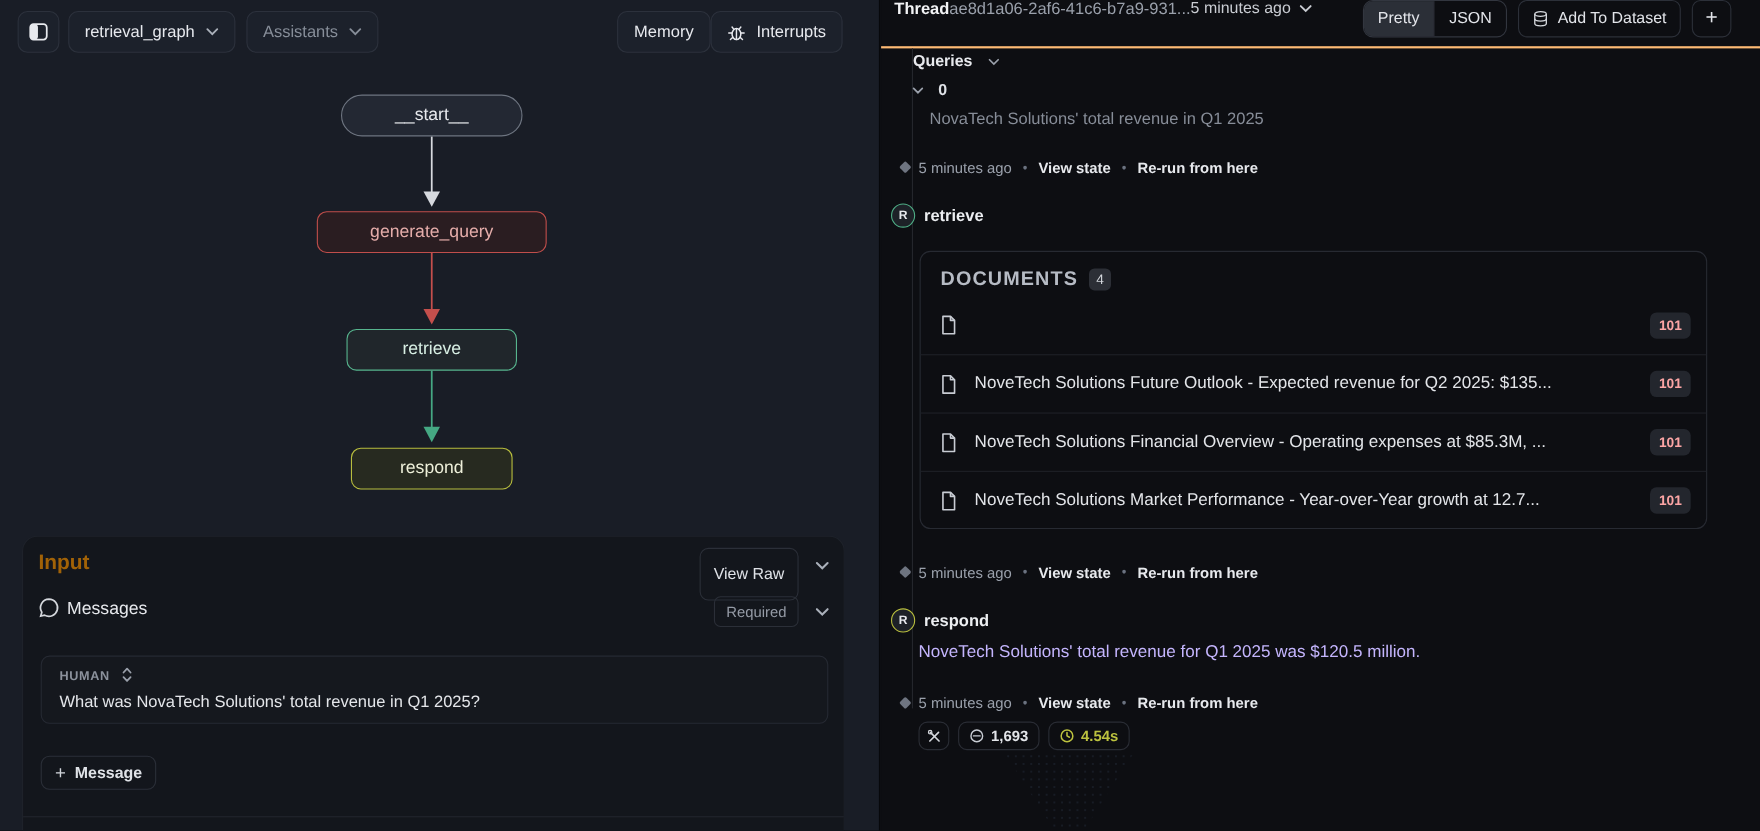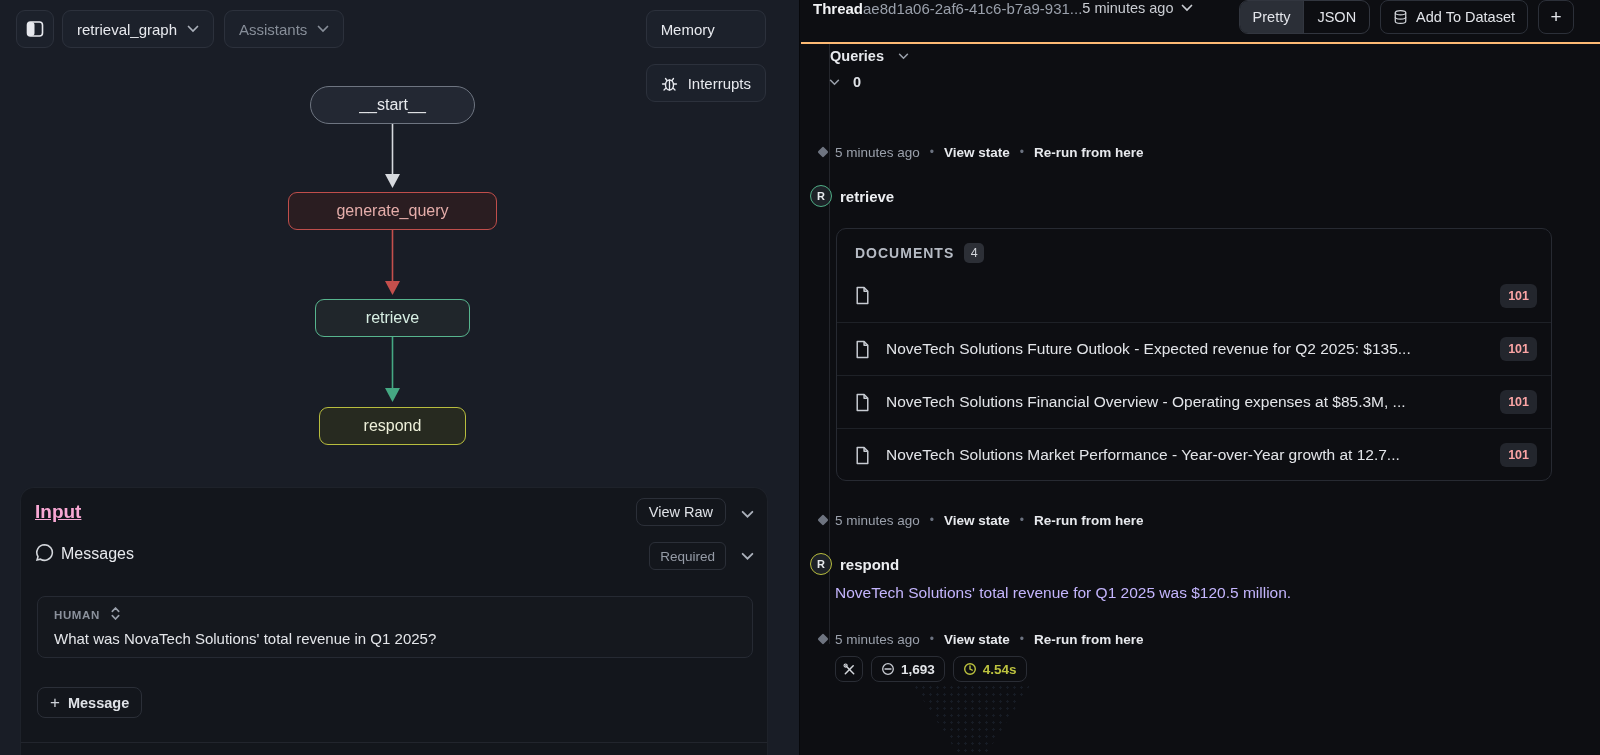--- a/index.html
+++ b/index.html
@@ -6,33 +6,33 @@
   html,body { width:1600px; height:755px; overflow:hidden; background:#0d0e12;
     font-family:"Liberation Sans", sans-serif; color:#e7e9ed; }
   .pane { position:absolute; top:0; bottom:0; }
 
   
   #left-pane { left:0; width:800px; background:#191d26; border-right:1px solid #07080b; }
   .tb-btn { position:absolute; top:10px; height:38px; display:flex; align-items:center; gap:10px;
     background:#1c212b; border:1px solid #2c313c; border-radius:9px; padding:0 14px;
     font-size:15px; color:#e7e9ee; cursor:pointer; }
   .tb-btn.icon-only { width:38px; justify-content:center; padding:0; }
-  .tb-right { position:absolute; top:10px; right:33px; display:flex; gap:16px;flex-direction:column; }
+  .tb-right { position:absolute; top:10px; right:33px; display:flex; gap:0; }
   .tb-right .tb-btn { position:static; }
   .muted-label { color:#878e99; }
 
   .edges { position:absolute; left:0; top:0; pointer-events:none; }
   .node { position:absolute; height:38px; display:flex; align-items:center; justify-content:center;
     border:1.6px solid; font-size:16px; cursor:pointer; }
 
   
   #input-panel { position:absolute; left:20px; top:487px; width:748px; height:268px;
     background:#13161c; border:1px solid #1e222a; border-bottom:none; border-radius:14px 14px 0 0; }
-  .ip-title { position:absolute; left:14px; top:13px; font-size:19px; font-weight:bold; color:#f9a8d4;text-decoration:underline; }
-  .ip-btn { position:absolute; height:28px; display:flex; align-items:center; gap:8px;
+  .ip-title { position:absolute; left:14px; top:13px; font-size:19px; font-weight:bold; color:#a16207; }
+  .ip-btn { position:absolute; height:48px; display:flex; align-items:center; gap:8px;
     border:1px solid #2b2f38; border-radius:8px; padding:0 12px; font-size:14.5px; color:#dfe2e7; cursor:pointer; }
   .chev { display:inline-block; }
   .ip-chevbtn { position:absolute; width:20px; height:20px; display:flex; align-items:center; justify-content:center; cursor:pointer; }
   .ip-row-label { position:absolute; left:40px; top:57px; font-size:16px; color:#e7e9ed; }
   .ip-bubble { position:absolute; left:14px; top:55px; }
   .ip-required { position:absolute; right:41px; top:54px; height:28px; display:flex; align-items:center;
     border:1px solid #2b2f38; border-radius:6px; padding:0 10px; font-size:13.5px; color:#959ba6; }
   .msg-card { position:absolute; left:16px; top:108px; width:716px; height:62px;
     border:1px solid #262a33; border-radius:8px; background:#15181e; }
   .msg-role { position:absolute; left:16px; top:12px; font-size:11.5px; font-weight:bold;
@@ -75,21 +75,21 @@
   .meta-dot { color:#6b7280; font-size:12px; }
   .meta-link { color:#e7e9ed; font-weight:bold; cursor:pointer; }
 
   .node-row { left:9px; display:flex; align-items:center; gap:8px; }
   .avatar { width:22px; height:22px; border-radius:50%; background:#1d2127; border:1.5px solid;
     display:flex; align-items:center; justify-content:center; font-size:11px; font-weight:bold; color:#e7e9ed; }
   .node-row-label { font-size:15px; font-weight:bold; color:#eceef1; }
 
   #docs-card { top:184px; left:35px; width:716px; height:253px; border:1px solid #272a32; border-radius:10px; }
   .docs-header { position:absolute; left:18px; top:14px; display:flex; align-items:center; gap:10px; }
-  .docs-label { font-size:14px; font-weight:bold; letter-spacing:1px; color:#b6bbc4; }
+  .docs-label { font-size:18px; font-weight:bold; letter-spacing:1px; color:#b6bbc4; }
   .docs-count { min-width:20px; height:20px; display:flex; align-items:center; justify-content:center;
     background:#2c2f36; border-radius:5px; font-size:12.5px; color:#d3d6db; padding:0 4px; }
   .doc-rows { position:absolute; top:40px; left:0; right:0; }
   .doc-row { position:relative; height:53px; display:flex; align-items:center; padding:0 14px 0 18px; cursor:pointer; }
   .doc-row + .doc-row { border-top:1px solid #1e2127; }
   .doc-title { margin-left:16px; font-size:15.5px; color:#e3e5e9; white-space:nowrap; overflow:hidden; }
   .doc-badge { margin-left:auto; height:24px; display:flex; align-items:center; padding:0 8px;
     background:#23262d; border-radius:6px; font-size:12.5px; font-weight:bold; color:#fca5a5; }
 
   .respond-text { top:540px; left:34px; font-size:15.5px; color:#c4b5fd; }
@@ -244,20 +244,21 @@
       <svg class="chev" width="11" height="7" viewBox="0 0 12 8">
         <path d="M1.5 1.5 L6 6 L10.5 1.5" fill="none" stroke="#9aa0ab" stroke-width="1.8" stroke-linecap="round"></path>
       </svg>
     </div>
     <div class="abs q-row0">
       <svg class="chev" width="11" height="7" viewBox="0 0 12 8">
         <path d="M1.5 1.5 L6 6 L10.5 1.5" fill="none" stroke="#9aa0ab" stroke-width="1.8" stroke-linecap="round"></path>
       </svg>
       <span>0</span>
     </div>
+    <div class="abs q-value">NovaTech Solutions' total revenue in Q1 2025</div>
 
     <div class="abs meta-row" style="top:98px">
       <span class="diamond"></span>
       <span class="meta-time">5 minutes ago</span>
       <span class="meta-dot">•</span>
       <span class="meta-link">View state</span>
       <span class="meta-dot">•</span>
       <span class="meta-link">Re-run from here</span>
     </div>
 

